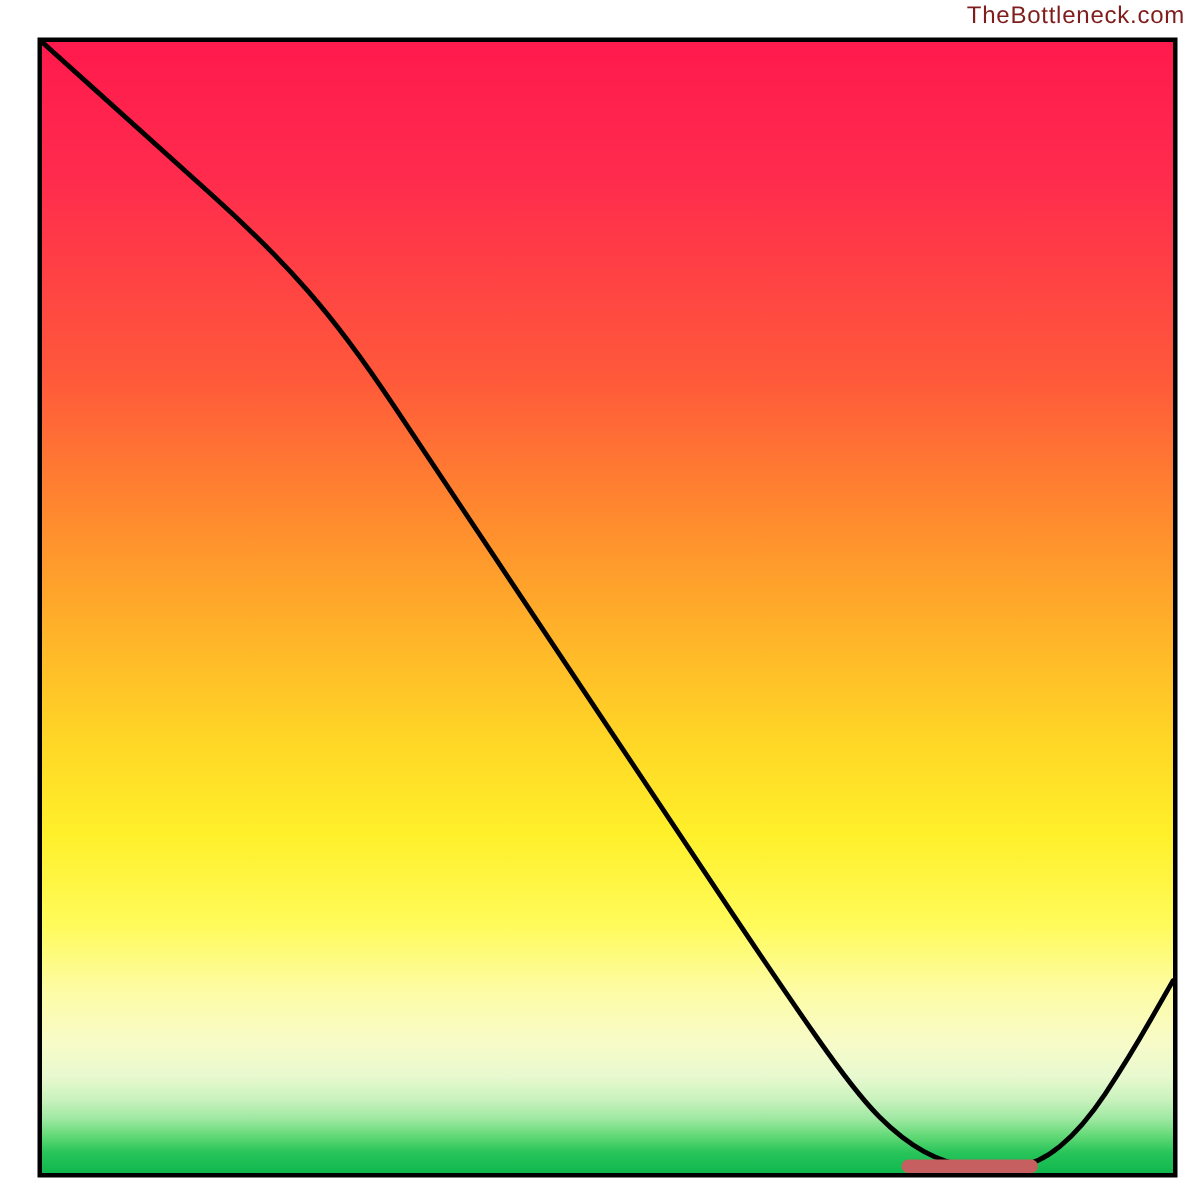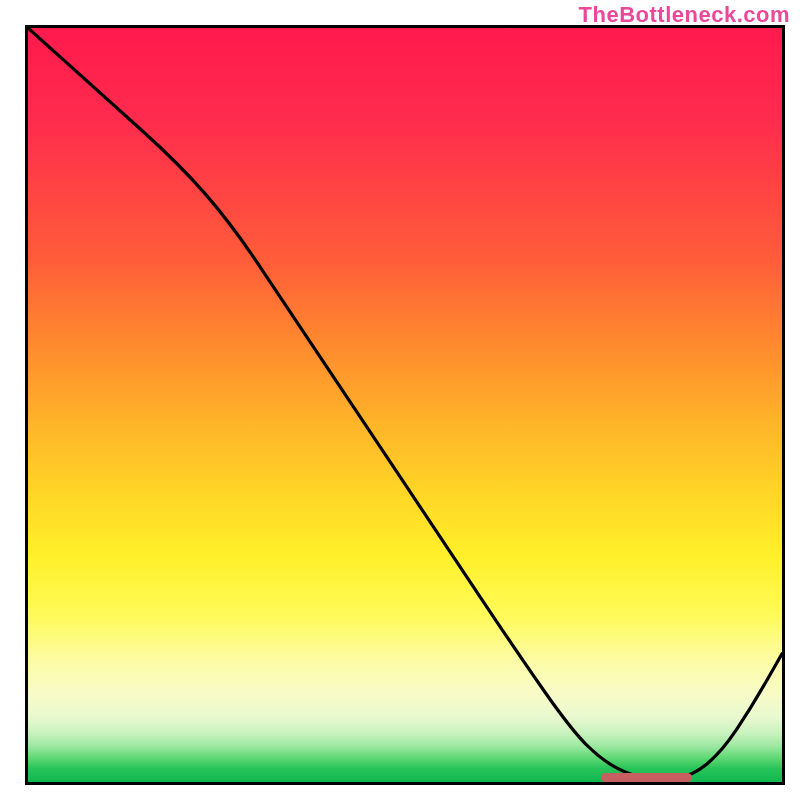--- a/index.html
+++ b/index.html
@@ -13,23 +13,23 @@
   }
   .stage {
     position: relative;
     width: 800px;
     height: 800px;
   }
   .watermark {
     position: absolute;
     top: 2px;
     right: 10px;
-    color: #ec4899;
-    font-size: 22px;
-    font-weight: 700;
+    color: #7f1d1d;
+    font-size: 16px;
+    font-weight: 400;
     letter-spacing: 0.5px;
   }
   .chart-area {
     position: absolute;
     left: 25px;
     top: 25px;
     width: 760px;
     height: 760px;
     border: 3px solid #000000;
     box-sizing: border-box;

